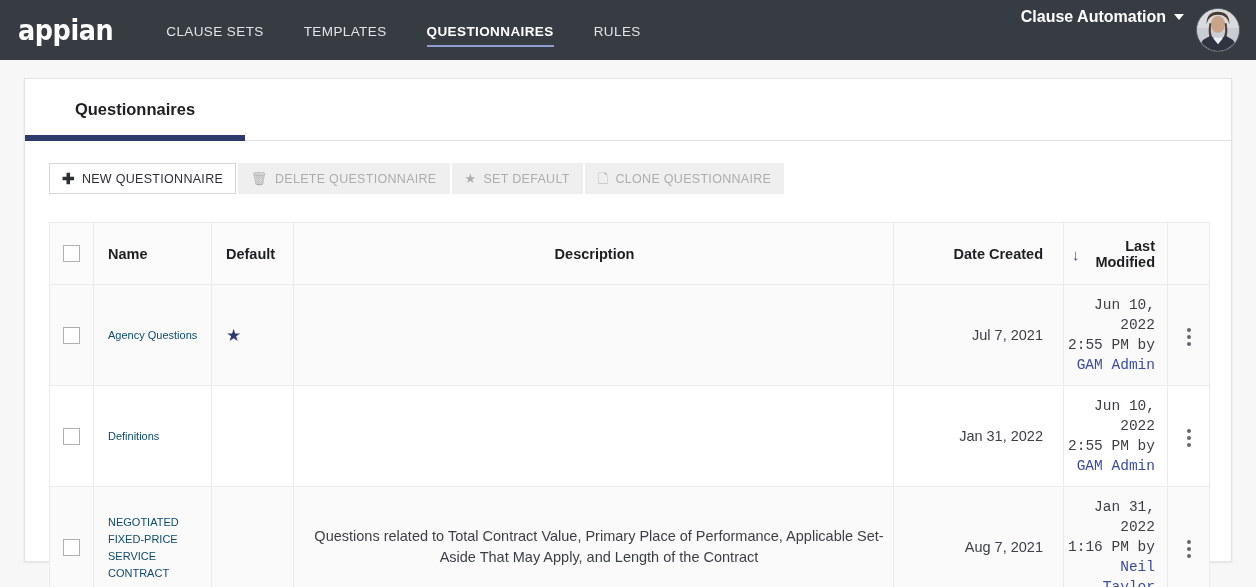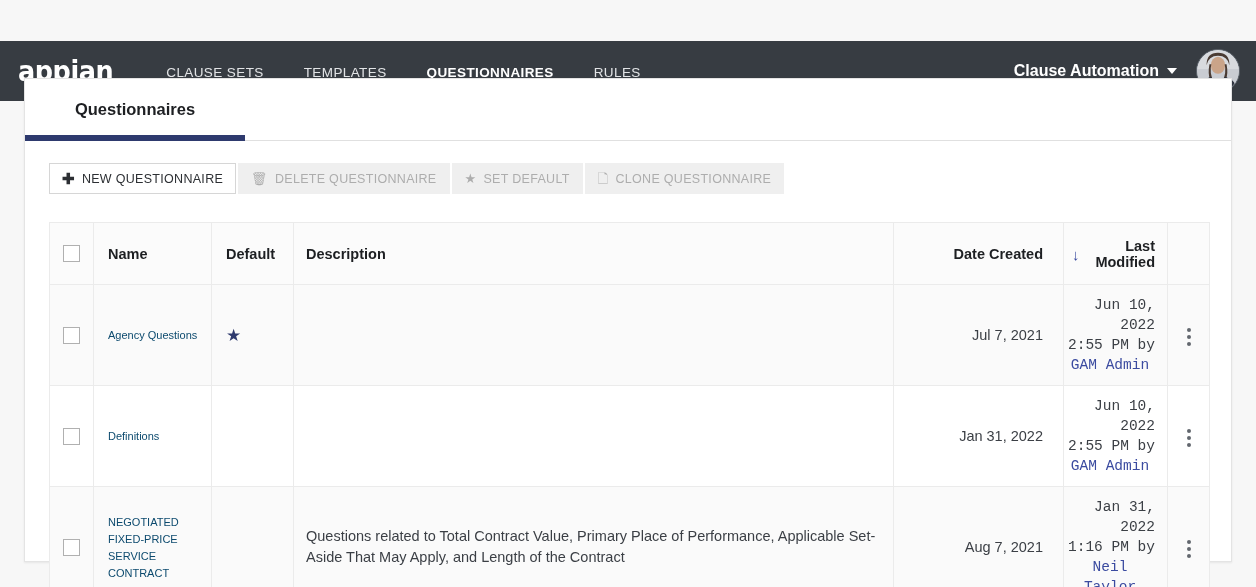--- a/index.html
+++ b/index.html
@@ -12,21 +12,20 @@
   }
 
   
   .topbar {
     height: 60px;
     background: #373c42;
     display: flex;
     align-items: center;
     padding: 0 16px 0 0;
     position: relative;
-    margin-top: 41px;
   }
   .logo {
     margin-left: 18px;
     margin-right: 40px;
     color: #ffffff;
     font-size: 29px;
     font-weight: 700;
     letter-spacing: -0.5px;
     font-family: "DejaVu Sans", sans-serif;
     transform: scaleX(0.88);
@@ -57,22 +56,22 @@
   .nav-item.active::after {
     content: "";
     position: absolute;
     left: 0; right: 0; bottom: 10px;
     height: 2px;
     background: #8e9dd4;
   }
   .topbar-right {
     margin-left: auto;
     display: flex;
-    align-items: center;
-    gap: 19px;
+    align-items: flex-start;
+    gap: 12px;
   }
   .user-menu {
     color: #ffffff;
     font-size: 16px;
     font-weight: 700;
     display: flex;
     align-items: center;
     gap: 8px;
     cursor: pointer;
     white-space: nowrap;
@@ -182,21 +181,21 @@
   thead th {
     background: #fbfbfb;
     color: #1d1f22;
     font-weight: 700;
     padding: 12px 10px;
     height: 62px;
   }
   th.c-check, td.c-check { width: 44px; text-align: center; padding-left: 0; padding-right: 0; }
   th.c-name, td.c-name { width: 118px; text-align: left; padding-left: 14px; }
   th.c-default, td.c-default { width: 82px; text-align: left; padding-left: 14px; }
-  th.c-desc, td.c-desc { width: 600px; text-align: left; padding-left: 12px; }
+  th.c-desc, td.c-desc { width: 600px; text-align: center; padding-left: 12px; }
   th.c-created, td.c-created { width: 170px; text-align: right; padding-right: 20px; }
   th.c-modified, td.c-modified { width: 104px; text-align: right; padding-right: 12px; }
   th.c-menu, td.c-menu { width: 42px; text-align: center; padding: 0; }
 
   th.c-modified { position: relative; padding-right: 12px; }
   .sort-arrow {
     position: absolute;
     left: 8px;
     top: 50%;
     transform: translateY(-50%);
@@ -219,21 +218,20 @@
   .cellname.upper { text-transform: uppercase; }
   .modcell {
     line-height: 1.38;
     color: #3b3f45;
     font-size: 14.5px;
     font-family: Liberation Mono, monospace;
   }
   .modcell .user {
     color: #3b4ba0;
     cursor: pointer;
-    text-align: center;
   }
   .desc { color: #3b3f45; line-height: 1.42; font-size: 14.5px; }
 
   .checkbox {
     width: 17px; height: 17px;
     border: 1.5px solid #b0b0b0;
     background: #ffffff;
     display: inline-block;
     cursor: pointer;
     vertical-align: middle;

